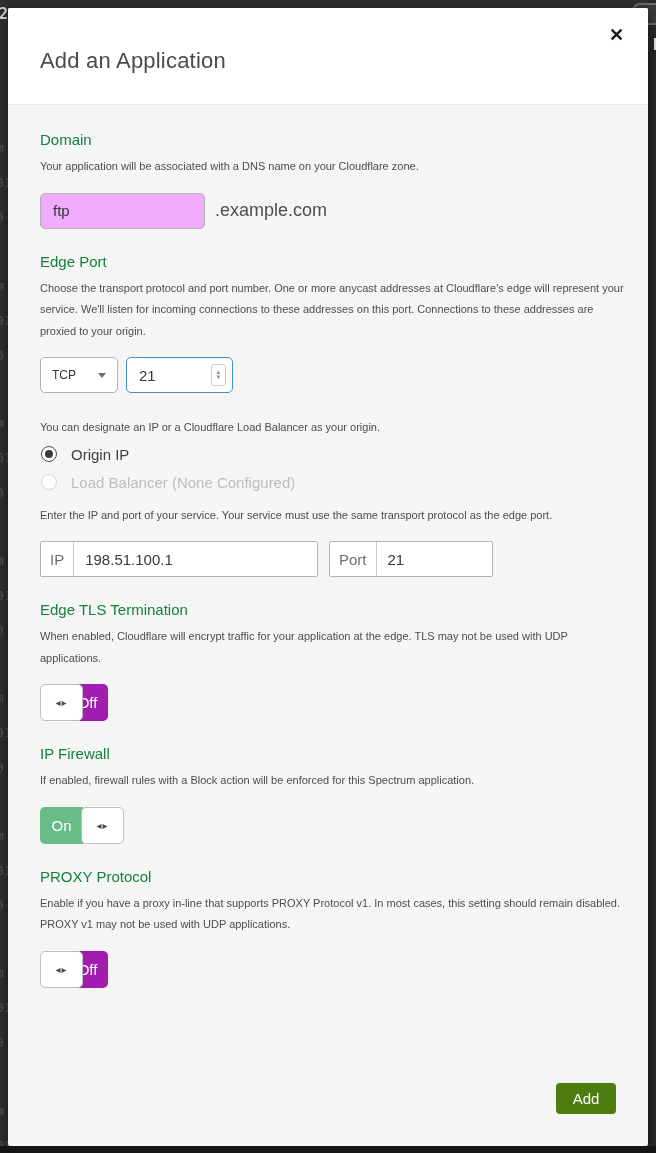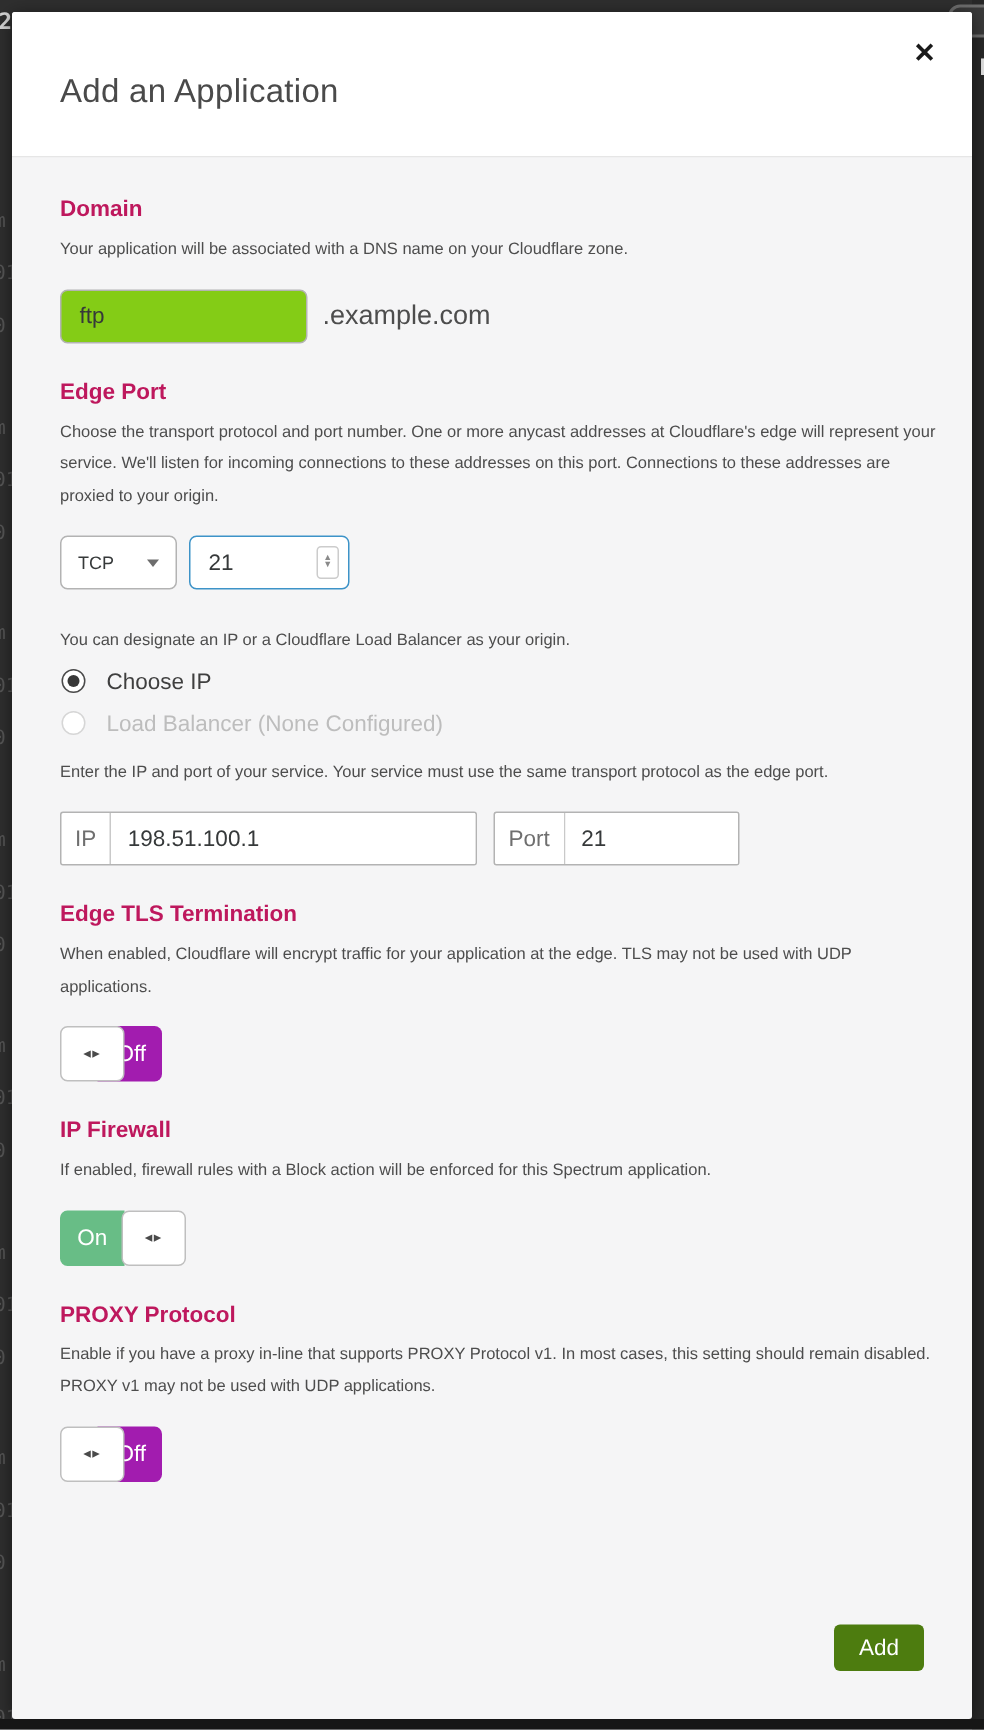--- a/index.html
+++ b/index.html
@@ -39,28 +39,28 @@
   }
   .close-btn {
     position:absolute; right:20px; top:14px; background:none; border:none; cursor:pointer;
     font-size:18px; font-weight:700; color:#1a1a1a; line-height:1; padding:4px;
   }
   .modal-body {
     flex:1 1 auto; padding:26px 24px 18px 32px; overflow:hidden;
     display:flex; flex-direction:column;
   }
   .section { margin-bottom:24px; }
-  .sec-heading { font-size:15px; font-weight:700; color:#be185d; margin-bottom:8px; }
+  .sec-heading { font-size:15px; font-weight:400; color:#15803d; margin-bottom:8px; }
   .sec-desc { font-size:11px; color:#4d4d4d; line-height:21.5px; margin-bottom:15px; max-width:592px; }
   .desc-tight { margin-bottom:7px; }
 
   
   .row { display:flex; align-items:center; }
   .text-input {
-    height:36px; border:1px solid #b3b3b3; border-radius:5px; background:#84cc16;
+    height:36px; border:1px solid #b3b3b3; border-radius:5px; background:#f0abfc;
     font-family:inherit; font-size:15px; color:#36393a; padding:0 12px; outline:none;
   }
   #domain-input { width:165px; }
   .suffix { font-size:18px; color:#4d4d4d; margin-left:10px; }
 
   .select-box {
     width:78px; height:36px; border:1px solid #b3b3b3; border-radius:5px; background:#fff;
     display:flex; align-items:center; justify-content:space-between; padding:0 11px; cursor:pointer;
   }
   .select-box .sel-val { font-size:12px; color:#36393a; }
@@ -200,21 +200,21 @@
       </div>
     </div>
 
     <div class="section">
       <p class="sec-desc desc-tight">You can designate an IP or a Cloudflare Load Balancer as your origin.</p>
       <div class="radio-group">
         <div class="radio-row">
           <span class="radio-circle">
               <span class="dot"></span>
             </span>
-          <span class="radio-label">Choose IP</span>
+          <span class="radio-label">Origin IP</span>
         </div>
         <div class="radio-row disabled">
           <span class="radio-circle"></span>
           <span class="radio-label">Load Balancer (None Configured)</span>
         </div>
       </div>
       <p class="sec-desc">Enter the IP and port of your service. Your service must use the same transport protocol as the edge port.</p>
       <div class="row">
         <div class="pref-group" id="ip-group">
           <span class="pref-label">IP</span>

